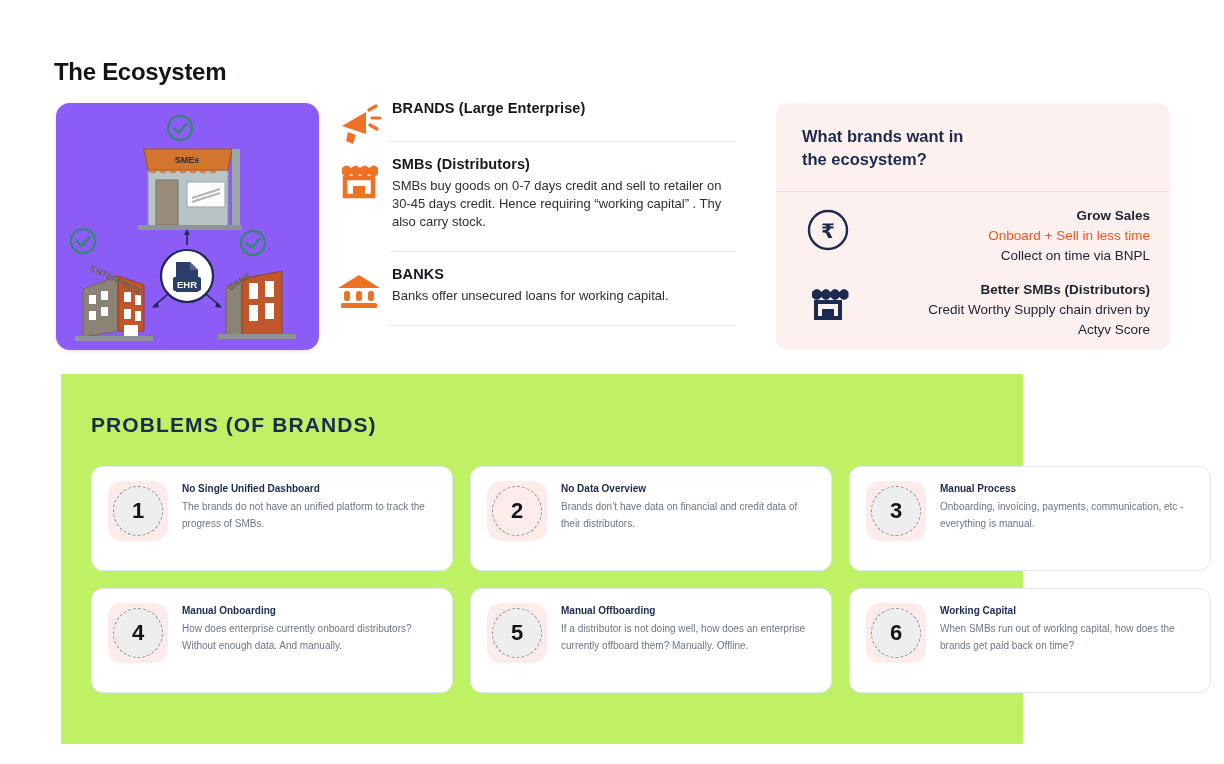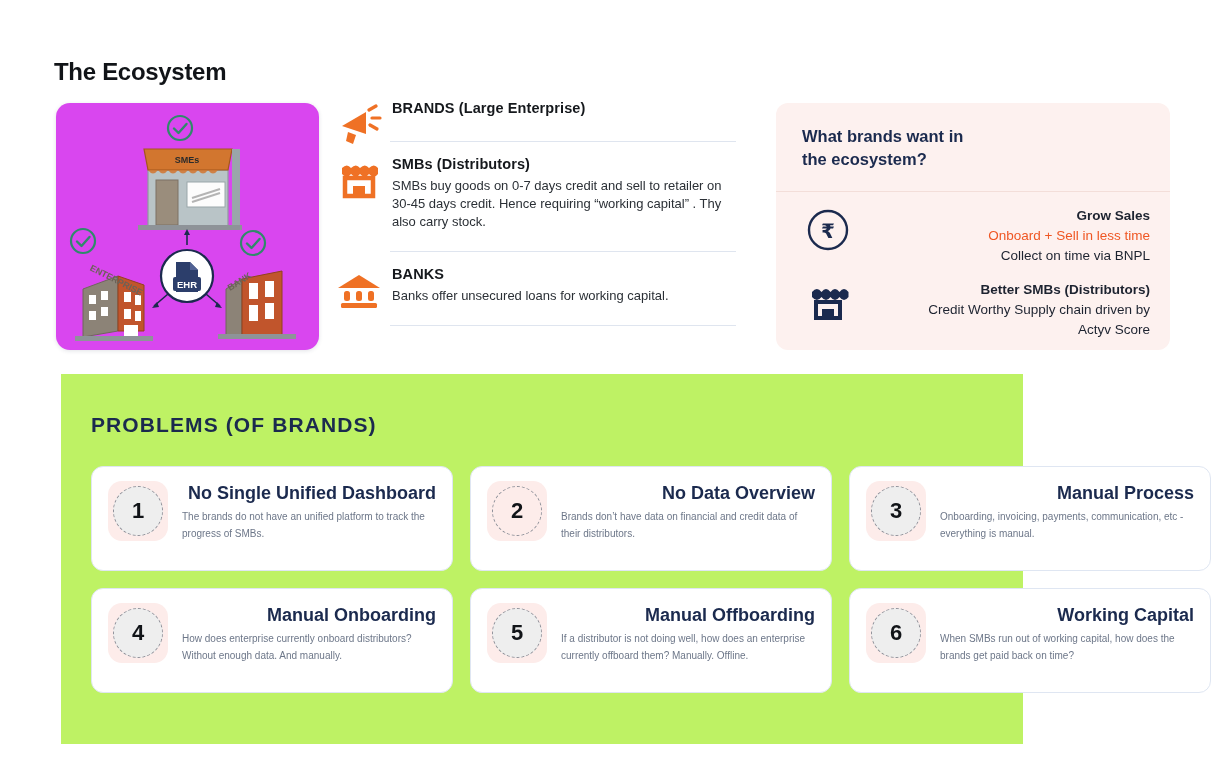--- a/index.html
+++ b/index.html
@@ -16,21 +16,21 @@
     font-size:24px;font-weight:bold;letter-spacing:-0.3px;
     color:#111418;
     margin-left:29px;
   }
 
   
   .top-section{position:absolute;left:0;top:100px;width:1224px;height:255px;}
 
   .illus-card{
     position:absolute;left:56px;top:3px;width:263px;height:247px;
-    background:#d946ef;border-radius:14px;
+    background:#8b5cf6;border-radius:14px;
     box-shadow:0 1px 4px rgba(30,40,70,.13);
   }
   .illus-svg{position:absolute;left:0;top:0;}
 
   
   .eco-list{position:absolute;left:336px;top:0px;width:400px;}
   .eco-item{position:relative;padding-left:56px;padding-bottom:10px;}
   .eco-icon{position:absolute;left:0;top:4px;width:46px;height:42px;}
   .eco-title{font-size:14.5px;font-weight:bold;color:#15181c;margin:0 0 5px 0;letter-spacing:.1px;}
   .eco-desc{font-size:13px;line-height:18px;color:#2b3036;margin:0;}
@@ -77,21 +77,21 @@
     display:flex;align-items:center;justify-content:center;
   }
   .badge-circle{
     width:48px;height:48px;border-radius:50%;
     border:1.6px dashed #8d9099;background:#eeeeee;
     display:flex;align-items:center;justify-content:center;
     font-size:22px;font-weight:bold;color:#111418;
   }
   .badge-circle.hollow{background:transparent;}
   .pc-body{padding-top:2px;}
-  .pc-title{font-size:18px;font-weight:bold;color:#1b2a4e;margin:0 0 4px 0;text-align:right;}
+  .pc-title{font-size:10px;font-weight:bold;color:#1b2a4e;margin:0 0 4px 0;}
   .pc-desc{font-size:10px;line-height:17px;color:#6d7789;margin:0;}
 </style>
 </head>
 <body>
 
 <div class="page-title">The Ecosystem</div>
 
 <div class="top-section">
 
   <div class="illus-card">

